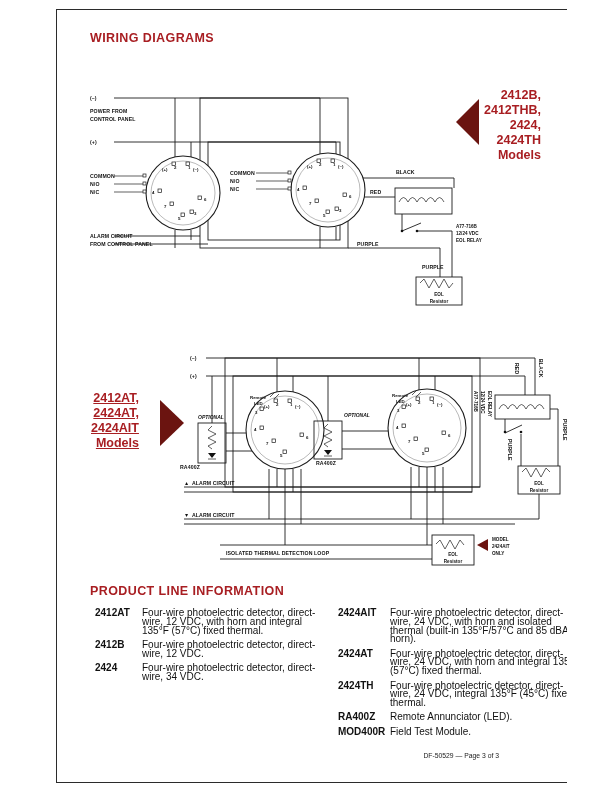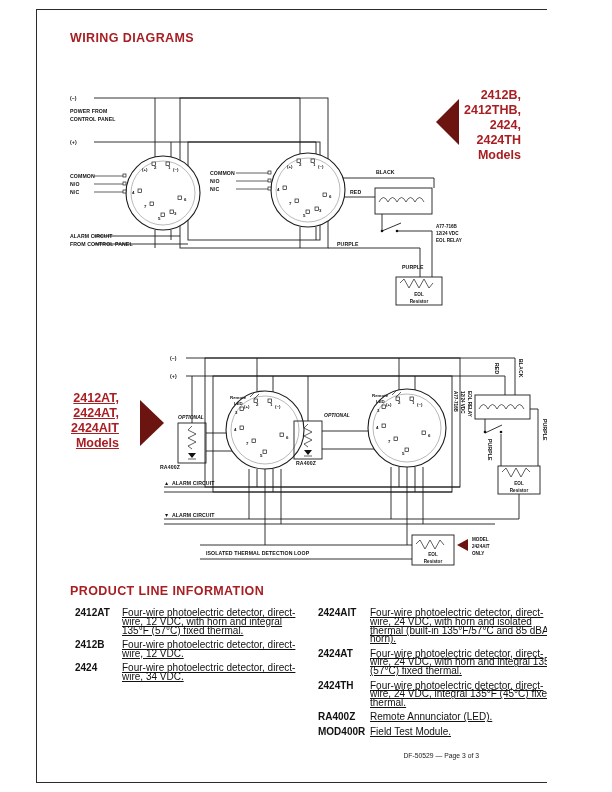--- a/index.html
+++ b/index.html
@@ -1,38 +1,38 @@
 <!DOCTYPE html>
 <html><head>
 <meta charset="utf-8">
 <style>
   * { margin:0; padding:0; box-sizing:border-box; }
   html,body { background:#ffffff; }
   .page {
     position:relative; width:547px; height:792px; background:#ffffff;
-    font-family:"Liberation Sans",sans-serif; color:#111; overflow:hidden;
+    font-family:"Liberation Sans",sans-serif; color:#111; overflow:hidden;margin-left:20px;
   }
   .page-border { position:absolute; left:36px; top:9px; width:546px; height:774px; border:1px solid #2b2b2b; }
   .h-red { position:absolute; color:#a81e22; font-weight:bold; font-size:12.5px; letter-spacing:.4px; }
   .title { left:70px; top:31px; }
   .pli-title { left:70px; top:584px;text-align:right; }
   .models { position:absolute; color:#a81e22; font-weight:bold; font-size:12.5px; line-height:15px;text-align:right; }
   .models-top { left:464px; top:88px; }
   .models-bottom { left:71px; top:391px;text-decoration:underline; }
   .tri-left { position:absolute; left:436px; top:99px; width:0; height:0;
     border-top:23px solid transparent; border-bottom:23px solid transparent; border-right:23px solid #6b1410; }
   .tri-right { position:absolute; left:140px; top:400px; width:0; height:0;
     border-top:23px solid transparent; border-bottom:23px solid transparent; border-left:24px solid #6b1410; }
   .pli-col { position:absolute; top:609px; font-size:10px; line-height:8.8px; color:#111; }
   .pli-left { left:75px; width:234px; }
   .pli-right { left:318px; width:246px; }
   .pli-row { display:flex; margin-bottom:5.5px; }
   .pli-model { flex:0 0 47px; font-weight:bold; }
   .pli-right .pli-model { flex-basis:52px; }
-  .pli-desc { flex:1;text-decoration:underline; }
+  .pli-desc { flex:1; }
   .footer { position:absolute; top:752px; right:68px; font-size:6.8px; color:#222; }
   svg { position:absolute; overflow:visible; }
   .d1 { left:60px; top:70px; }
   .d2 { left:60px; top:335px; }
   svg text { font-family:"Liberation Sans",sans-serif; fill:#111; }
   .lb  { font-size:5.2px; font-weight:600; letter-spacing:.1px; }
   .lb2 { font-size:4.6px; font-weight:600; }
   .tm  { font-size:4.4px; font-weight:600; }
   .it  { font-size:5px; font-weight:600; font-style:italic; }
   .mid { text-anchor:middle; }

